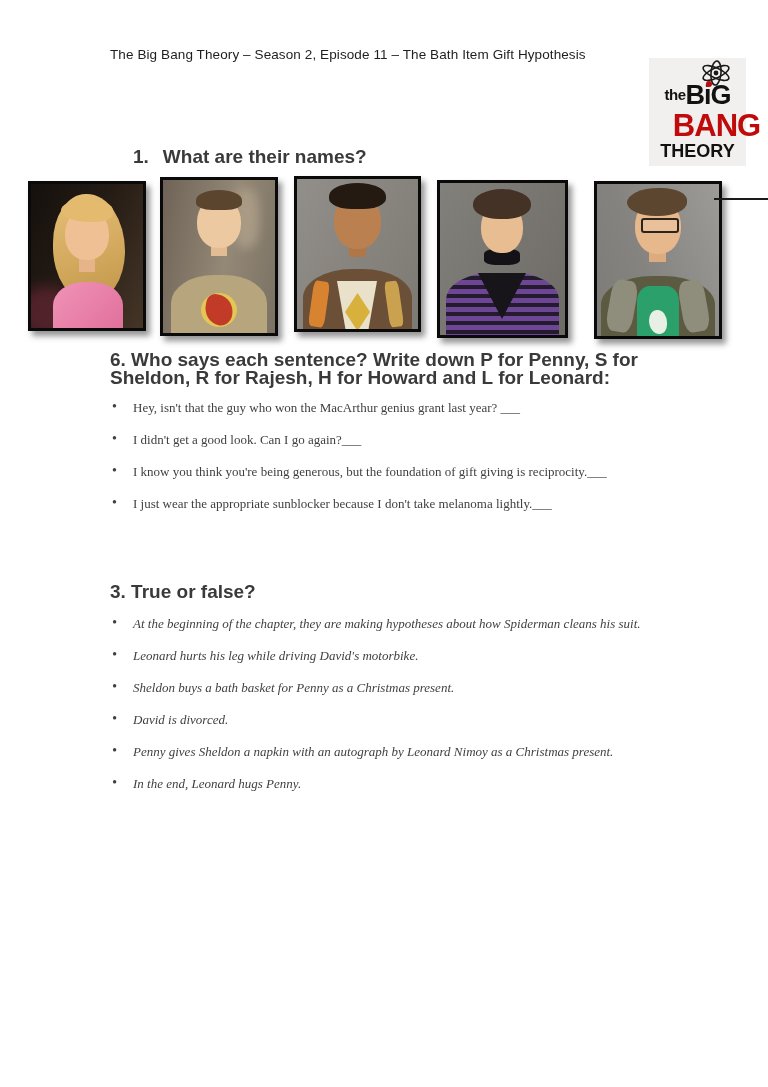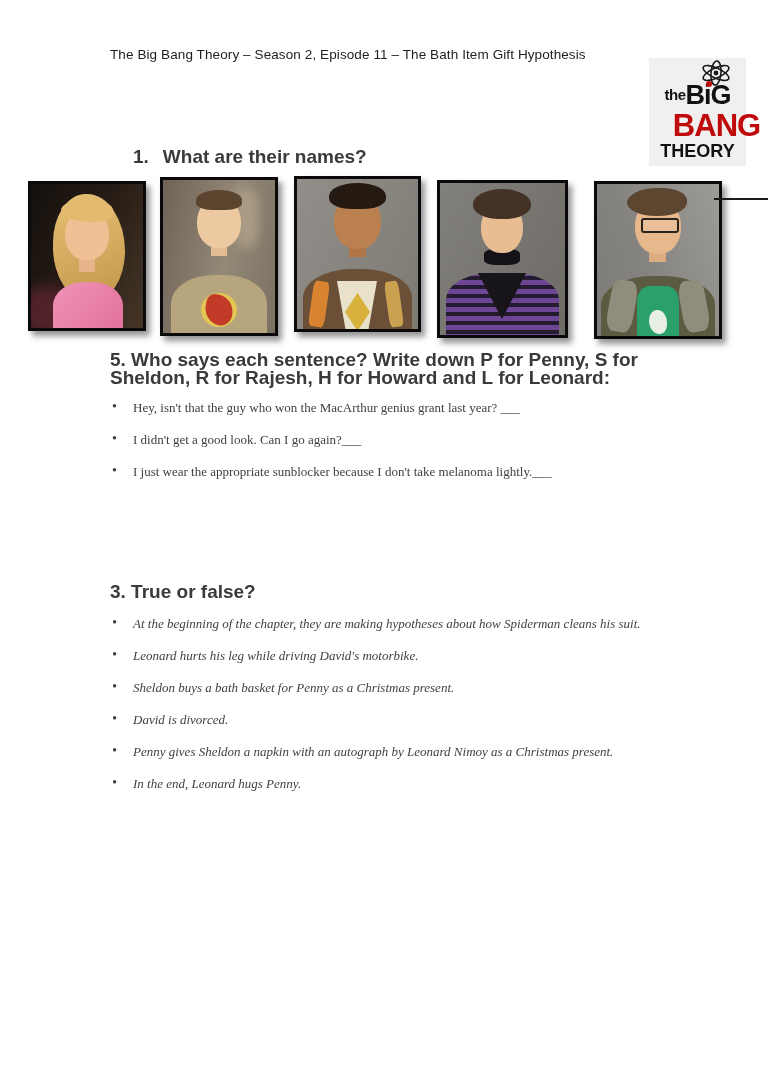--- a/index.html
+++ b/index.html
@@ -192,25 +192,26 @@
     <div class="tee"></div>
     <div class="tee-graphic"></div>
     <div class="neck"></div>
     <div class="head"></div>
     <div class="hair"></div>
     <div class="glasses"></div>
   </div>
 
   <div class="answer-line"></div>
 
-  <div class="q-heading q2">5. Who says each sentence? Write down P for Penny, S for Sheldon, R for Rajesh, H for Howard and L for Leonard:</div>
+  <div class="q-heading q2">6. Who says each sentence? Write down P for Penny, S for Sheldon, R for Rajesh, H for Howard and L for Leonard:</div>
 
   <ul class="quotes q2-list">
     <li>Hey, isn't that the guy who won the MacArthur genius grant last year? ___</li>
     <li>I didn't get a good look. Can I go again?___</li>
+    <li>I know you think you're being generous, but the foundation of gift giving is reciprocity.___</li>
     <li>I just wear the appropriate sunblocker because I don't take melanoma lightly.___</li>
   </ul>
 
   <div class="q-heading q3">3. True or false?</div>
 
   <ul class="quotes q3-list">
     <li>At the beginning of the chapter, they are making hypotheses about how Spiderman cleans his suit.</li>
     <li>Leonard hurts his leg while driving David's motorbike.</li>
     <li>Sheldon buys a bath basket for Penny as a Christmas present.</li>
     <li>David is divorced.</li>

